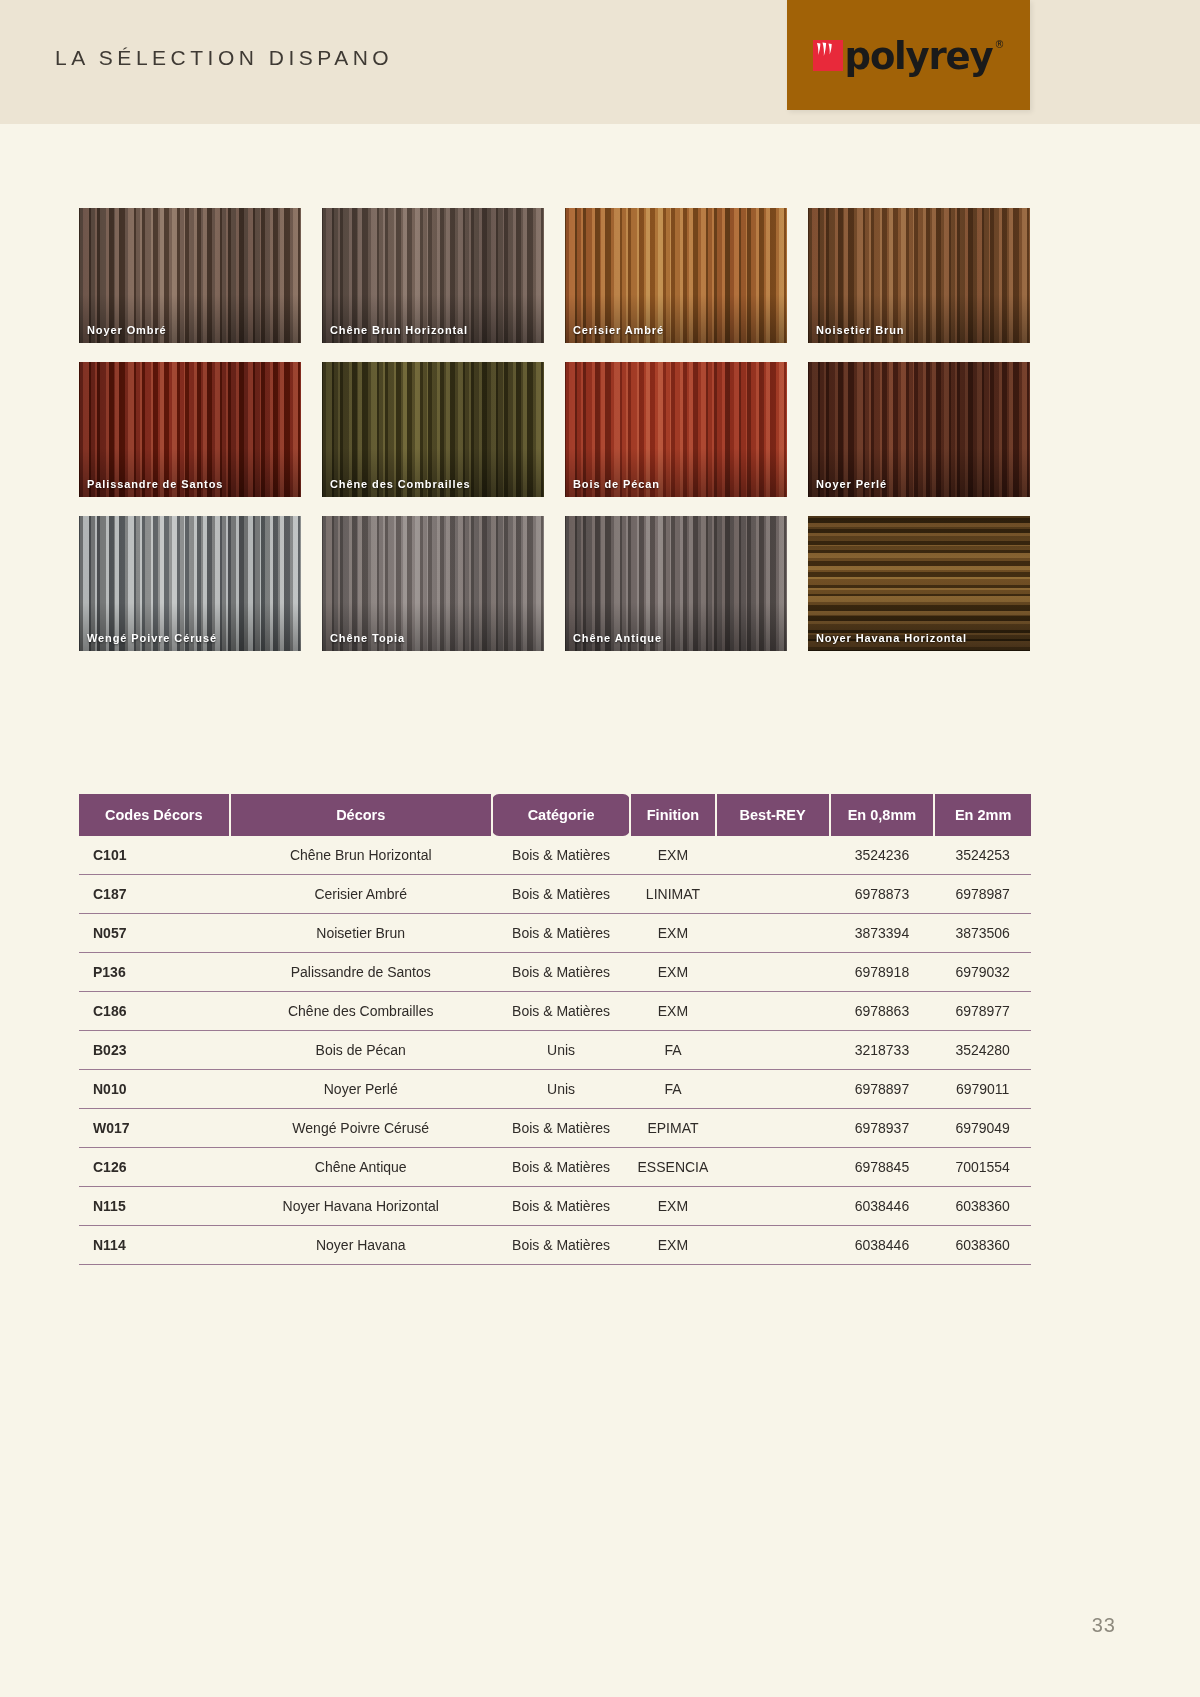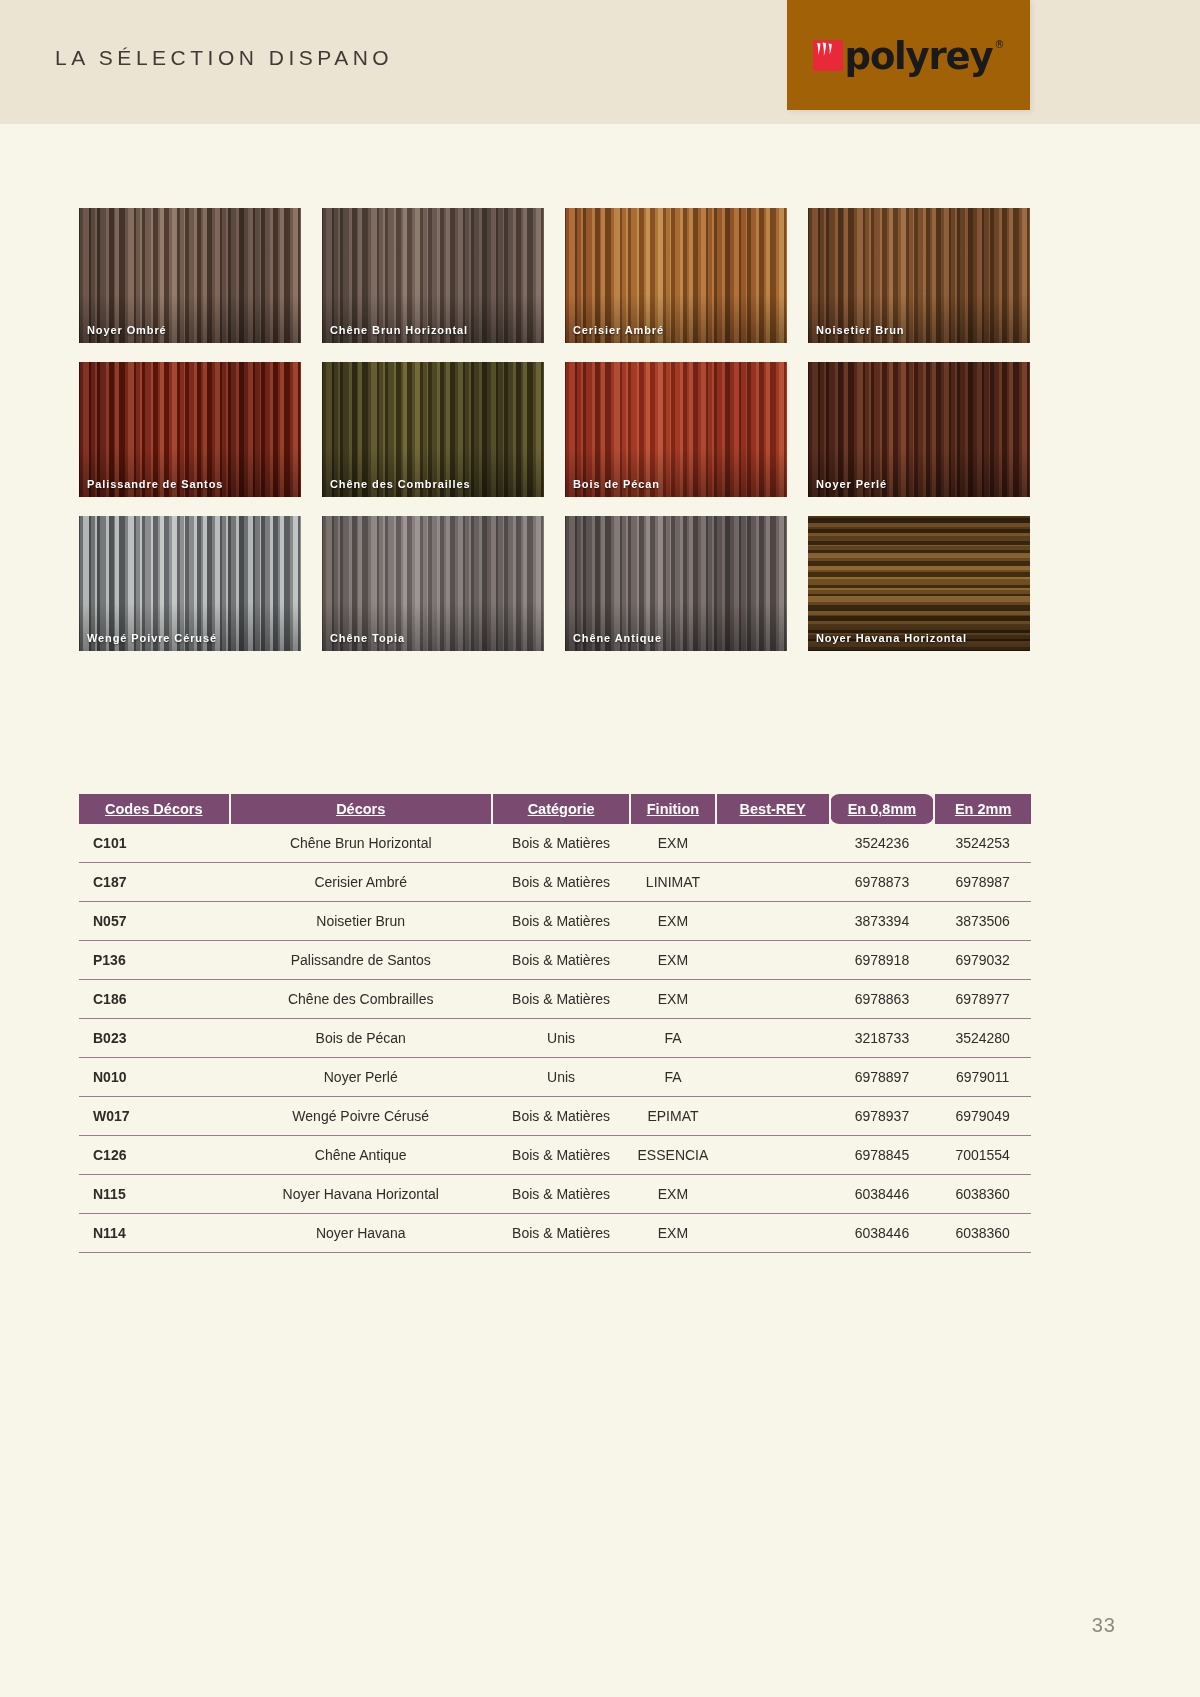--- a/index.html
+++ b/index.html
@@ -138,25 +138,24 @@
     width: 952px;
     border-collapse: collapse;
     font-family: "Liberation Sans", sans-serif;
   }
 
   table.decor-table thead th {
     background: #7a4a70;
     color: #ffffff;
     font-size: 14.5px;
     font-weight: bold;
-    padding: 7px 4px;
+    padding: 13px 4px;
     text-align: center;
     border-right: 2px solid #f8f5e9;
     white-space: nowrap;
-    text-decoration: underline;
   }
   table.decor-table thead th:last-child { border-right: none; }
 
   table.decor-table tbody td {
     font-size: 14px;
     color: #2f2b28;
     padding: 11px 4px;
     text-align: center;
     border-bottom: 1px solid #9b7a93;
     background: #f8f5e9;
@@ -165,24 +164,24 @@
 
   table.decor-table tbody tr td.code {
     font-weight: bold;
     text-align: left;
     padding-left: 14px;
   }
 
   
   .col-code   { width: 148px; }
   .col-decor  { width: 258px; }
-  .col-cat    { width: 136px; }
+  .col-cat    { width: 136px; border-radius: 7px; }
   .col-fin    { width: 84px; }
   .col-best   { width: 112px; }
-  .col-08     { width: 103px; border-radius: 9px; }
+  .col-08     { width: 103px; }
   .col-2mm    { width: 95px; }
 
   
   .page-number {
     position: absolute;
     bottom: 60px;
     right: 84px;
     font-size: 20px;
     color: #8e8a7e;
     letter-spacing: 1px;

